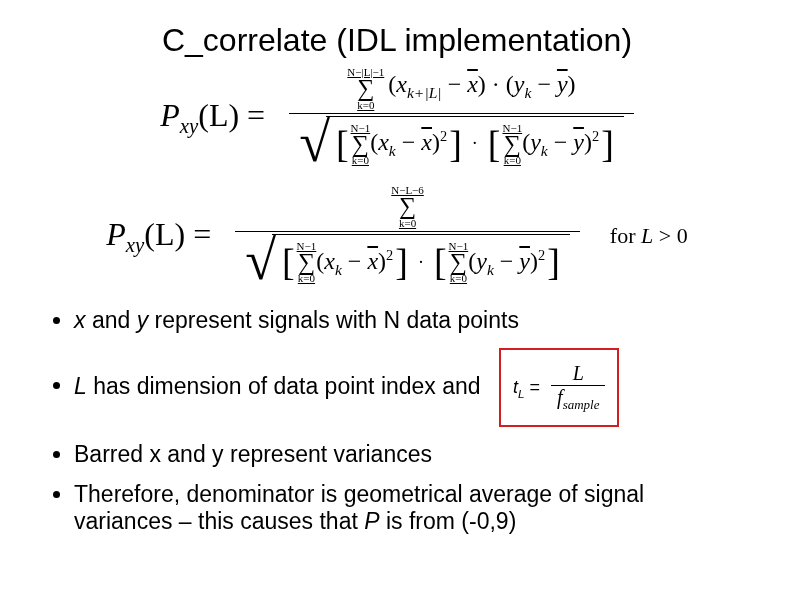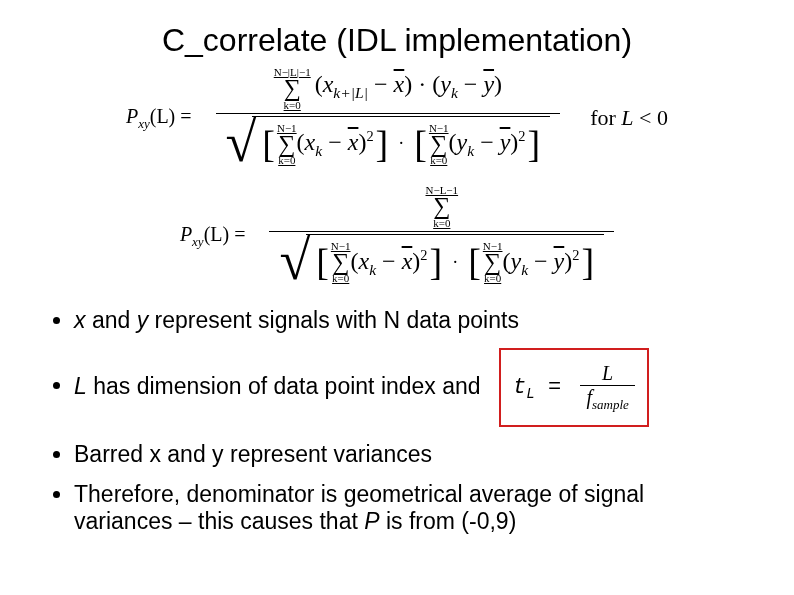--- a/index.html
+++ b/index.html
@@ -25,21 +25,21 @@
     width: 760px;
   }
   .formula-row {
     display: flex;
     align-items: center;
     justify-content: center;
     margin: 6px 0 12px 0;
     font-family: 'Times New Roman', Times, serif;
   }
   .lhs {
-    font-size: 20px;
+    font-size: 32px;
     white-space: nowrap;
     margin-right: 24px;
   }
   .sub { font-size: 0.65em; vertical-align: sub; }
   .frac {
     display: inline-block;
     text-align: center;
     vertical-align: middle;
   }
   .frac .num, .frac .den {
@@ -89,21 +89,21 @@
     padding: 12px 12px;
     margin-left: 12px;
     position: relative;
   }
   .inline-box .small-frac {
     display:inline-block; text-align:center; vertical-align:middle;
     font-family:'Times New Roman',serif; font-size:20px;
   }
   .inline-box .small-frac .n, .inline-box .small-frac .d { display:block; padding:0 6px; }
   .inline-box .small-frac .n { border-bottom:1.2px solid #000; }
-  .tl-lhs { font-family:Liberation Mono, monospace; font-size:22px; margin-right:6px; }
+  .tl-lhs { font-family:Liberation Sans, sans-serif; font-size:18px; margin-right:6px; }
 </style>
 </head>
 <body>
 
 <div class="title">C_correlate (IDL implementation)</div>
 
 <div class="formula-block">
 
   <div class="formula-row">
     <span class="lhs">
@@ -136,31 +136,30 @@
                 <span class="top">N−1</span>
                 <span class="sigma">∑</span>
                 <span class="bot">k=0</span>
               </span>
             <span class="expr">(<span class="it">y</span><span class="sub it">k</span> − <span class="it bar">y</span>)<span class="sup">2</span></span>
             <span class="brack-r">]</span>
           </span>
         </span>
       </span>
     </span>
-    <span class="cond">for&nbsp;<span class="it">L</span>&nbsp;&lt;&nbsp;0</span>
   </div>
 
   <div class="formula-row">
     <span class="lhs">
       <span class="it">P</span><span class="sub it">xy</span><span>(L) =</span>
     </span>
     <span class="frac">
       <span class="num">
         <span class="sum">
-          <span class="top">N−L−1</span>
+          <span class="top">N−L−6</span>
           <span class="sigma">∑</span>
           <span class="bot">k=0</span>
         </span>
       </span>
       <span class="den">
         <span class="den-row">
           <span class="sqrt-sign">√</span>
           <span class="under-root">
             <span class="brack-l">[</span>
             <span class="sum">
@@ -176,20 +175,21 @@
                 <span class="top">N−1</span>
                 <span class="sigma">∑</span>
                 <span class="bot">k=0</span>
               </span>
             <span class="expr">(<span class="it">y</span><span class="sub it">k</span> − <span class="it bar">y</span>)<span class="sup">2</span></span>
             <span class="brack-r">]</span>
           </span>
         </span>
       </span>
     </span>
+    <span class="cond">for&nbsp;<span class="it">L</span>&nbsp;&gt;&nbsp;0</span>
   </div>
 
 </div>
 
 <ul class="bullets">
   <li>
     <span class="it">x</span><span> and </span><span class="it">y</span><span> represent signals with N data points</span>
   </li>
   <li>
     <span class="it">L</span><span> has dimension of data point index and</span>

